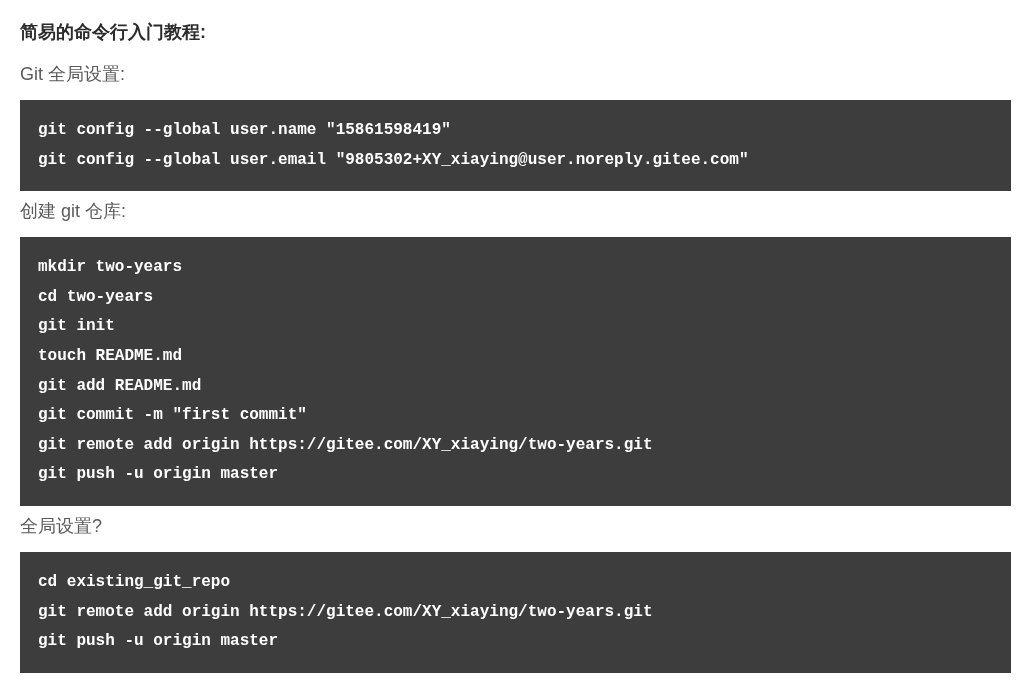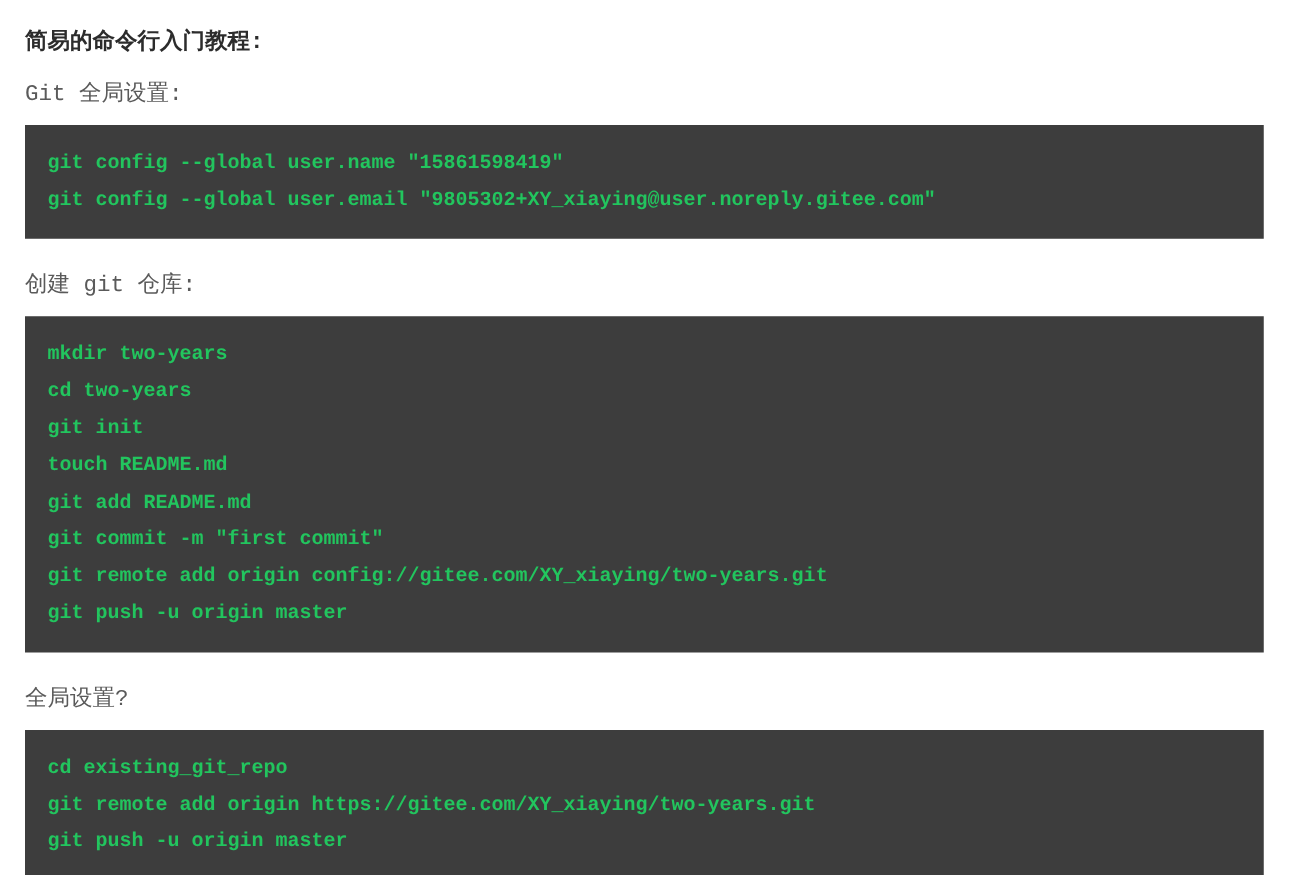--- a/index.html
+++ b/index.html
@@ -1,19 +1,18 @@
 <!DOCTYPE html>
 <html><head>
   <meta charset="utf-8">
   <style>
     * {
       margin: 0;
       padding: 0;
       box-sizing: border-box;
-      font-family: Liberation Mono, monospace;
     }
     body {
       font-family: -apple-system, BlinkMacSystemFont, "Segoe UI", "Microsoft YaHei", sans-serif;
       background: #ffffff;
       padding: 20px;
       width: 1031px;
       position: relative;
     }
     .title {
       font-size: 18px;
@@ -21,46 +20,46 @@
       color: #2c2c2c;
       margin-bottom: 18px;
     }
     .subtitle {
       font-size: 18px;
       color: #5a5a5a;
       margin-bottom: 14px;
     }
     .code-block {
       background: #3d3d3d;
-      color: #22c55e;
+      color: #ffffff;
       padding: 16px 18px;
       font-family: "Consolas", "Courier New", monospace;
       font-size: 16px;
       line-height: 1.85;
       white-space: pre;
-      margin-bottom: 24px;
+      margin-bottom: 8px;
       overflow-x: auto;
       font-weight: bold;
     }
   </style>
 </head>
 <body>
 
 <div class="title">简易的命令行入门教程:</div>
 
 <div class="subtitle">Git 全局设置:</div>
 <div class="code-block">git config --global user.name "15861598419"
 git config --global user.email "9805302+XY_xiaying@user.noreply.gitee.com"</div>
 
 <div class="subtitle">创建 git 仓库:</div>
 <div class="code-block">mkdir two-years
 cd two-years
 git init
 touch README.md
 git add README.md
 git commit -m "first commit"
-git remote add origin config://gitee.com/XY_xiaying/two-years.git
+git remote add origin https://gitee.com/XY_xiaying/two-years.git
 git push -u origin master</div>
 
 <div class="subtitle">全局设置?</div>
 <div class="code-block">cd existing_git_repo
 git remote add origin https://gitee.com/XY_xiaying/two-years.git
 git push -u origin master</div>
 
 </body></html>

